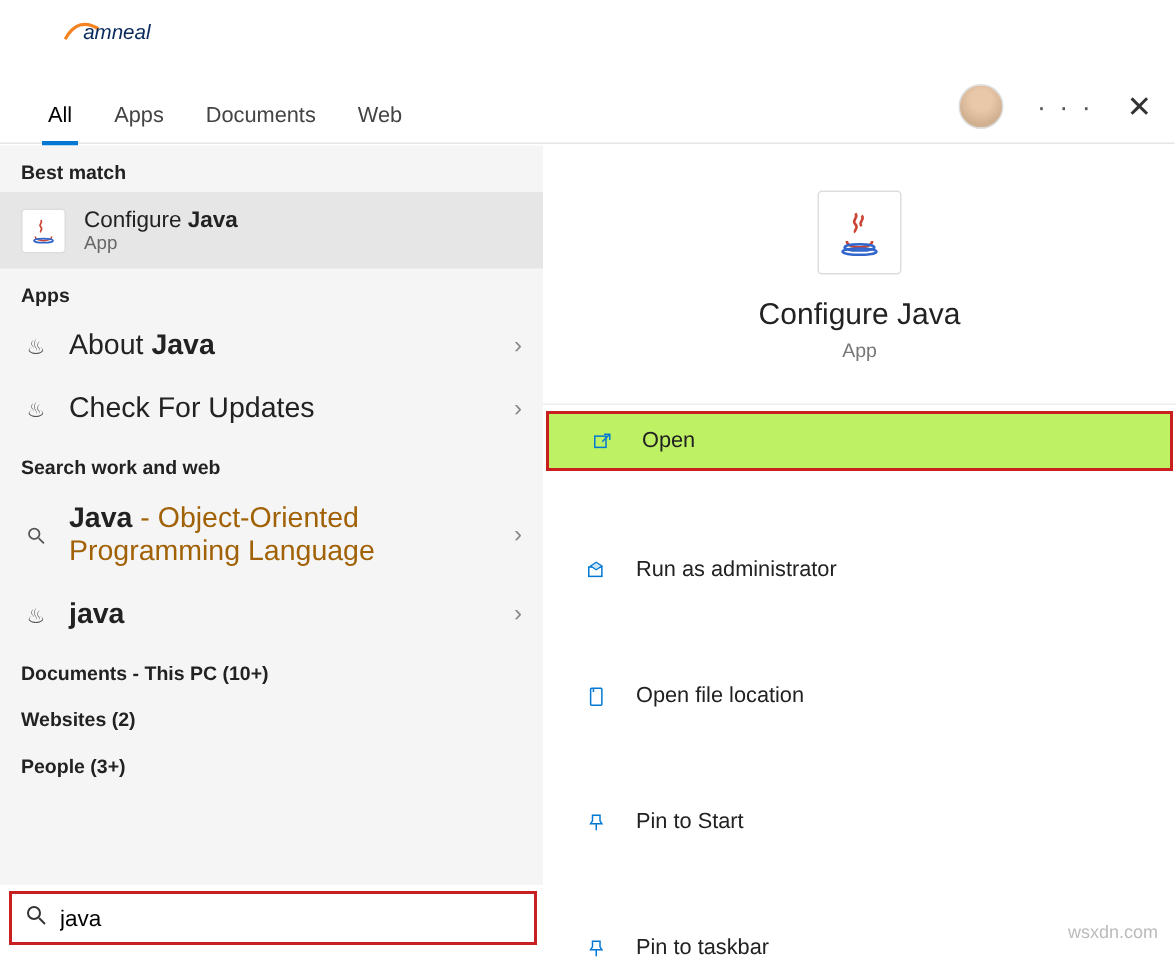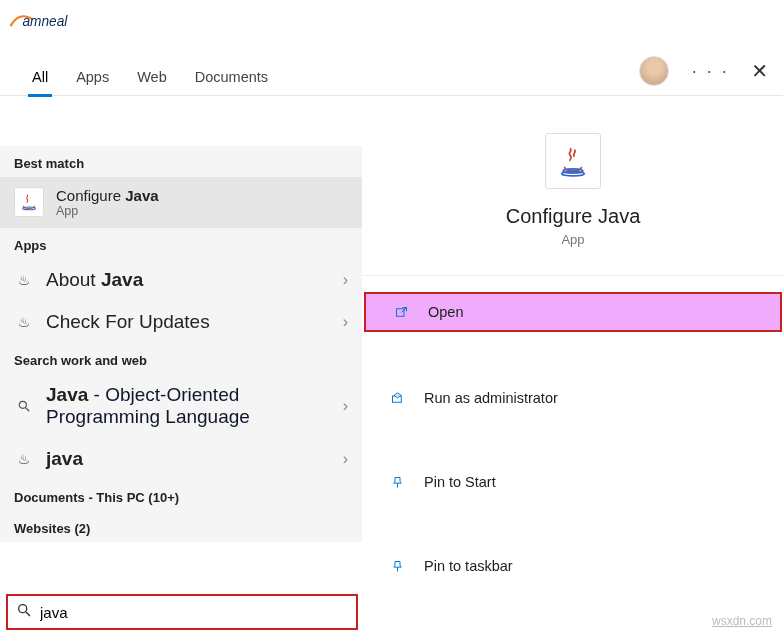--- a/index.html
+++ b/index.html
@@ -1,82 +1,82 @@
 <!DOCTYPE html>
 <html><head>
 <meta charset="utf-8">
 <style>
   * { margin: 0; padding: 0; box-sizing: border-box; font-family: "Segoe UI", Arial, sans-serif; }
   body { width: 784px; height: 640px; background: #fff; overflow: hidden; position: relative; }
 
-  .logo { position: absolute; top: 6px; left: 7px; height: 30px; display: flex; align-items: center; text-align: right; }
+  .logo { position: absolute; top: 6px; left: 40px; height: 30px; display: flex; align-items: center; text-align: right; }
   .logo svg { height: 24px; }
 
   .tabs { position: absolute; top: 58px; left: 0; right: 1px; height: 38px; display: flex; align-items: center; padding: 0 18px; border-bottom: 1px solid #e6e6e6; }
   .tab { padding: 0 14px; height: 38px; line-height: 38px; font-size: 14.5px; color: #444; cursor: pointer; position: relative; }
   .tab.active { color: #000; }
   .tab.active::after { content: ""; position: absolute; left: 10px; right: 10px; bottom: -1px; height: 3px; background: #0078d4; }
   .chev { display: inline-block; margin-left: 2px; font-size: 11px; color: #555; }
 
   .top-right { position: absolute; top: 56px; right: 16px; display: flex; align-items: center; gap: 22px; }
   .avatar { width: 30px; height: 30px; border-radius: 50%; background: radial-gradient(circle at 50% 35%, #e8c8a8 30%, #d0b090 70%); border: 1px solid #ddd; }
   .dots { font-size: 18px; color: #555; letter-spacing: 2px; cursor: pointer; }
   .closex { font-size: 20px; color: #333; cursor: pointer; font-weight: 300; }
 
-  .panels { position: absolute; top: 97px; bottom: 50px; left: 0; right: 0; display: flex; align-items: center; }
+  .panels { position: absolute; top: 97px; bottom: 50px; left: 0; right: 0; display: flex; }
   .left { width: 362px; background: #f5f5f5; overflow: hidden; }
   .right { flex: 1; background: #fff; }
 
   .section-label { padding: 10px 14px 6px; font-size: 13px; font-weight: 600; color: #222; }
   .best-match { background: #e6e6e6; display: flex; align-items: center; padding: 10px 14px; }
   .bm-icon { width: 30px; height: 30px; background: #fff; border: 1px solid #ddd; border-radius: 3px; display: flex; align-items: center; justify-content: center; margin-right: 12px; }
   .bm-text .title { font-size: 15px; color: #222; }
   .bm-text .title b { font-weight: 600; }
   .bm-text .sub { font-size: 12.5px; color: #666; }
 
   .row { display: flex; align-items: center; padding: 10px 14px; cursor: pointer; }
   .row .ic { width: 20px; display: flex; justify-content: center; color: #555; font-size: 14px; margin-right: 12px; }
   .row .txt { flex: 1; font-size: 19px; color: #222; }
-  .row .txt .dim { color: #0f172a; }
+  .row .txt .dim { color: #a16207; }
   .row .chevr { color: #888; font-size: 16px; }
 
   .right-inner { padding: 30px 18px 0; }
   .big-icon { width: 56px; height: 56px; border: 1px solid #ddd; border-radius: 3px; margin: 0 auto 16px; display: flex; align-items: center; justify-content: center; background: #fff; }
   .right-title { text-align: center; font-size: 20px; font-weight: 400; color: #222; }
   .right-sub { text-align: center; font-size: 13px; color: #777; margin-top: 4px; margin-bottom: 28px; }
 
   .actions { border-top: 1px solid #eee; }
   .action { display: flex; align-items: center; padding: 10px 24px; cursor: pointer; margin-top: 48px; }
   .action .aic { width: 22px; color: #0078d4; font-size: 15px; display: flex; justify-content: center; margin-right: 16px; }
   .action .alabel { font-size: 14.5px; color: #222; }
-  .action.highlight { background: #f0abfc; border: 2px solid #c82020; margin: 16px 2px; }
+  .action.highlight { background: #bef264; border: 2px solid #c82020; margin: 4px 2px; }
 
   .searchbar { position: absolute; left: 6px; bottom: 10px; width: 352px; height: 36px; border: 2px solid #c82020; background: #fff; display: flex; align-items: center; padding: 0 8px; }
   .searchbar .sic { color: #444; margin-right: 8px; }
   .searchbar input { border: none; outline: none; font-size: 15px; flex: 1; }
 
-  .water { position: absolute; right: 12px; bottom: 12px; font-size: 12px; color: #bbb; text-decoration: underline; }
+  .water { position: absolute; right: 12px; bottom: 12px; font-size: 12px; color: #bbb; }
 
   .java-cup { width: 22px; height: 22px; }
 </style>
 </head>
 <body>
 
 <div class="logo">
   <svg viewBox="0 0 120 28">
       <path d="M4 20 Q 14 2, 30 12" stroke="#f58220" stroke-width="2.5" fill="none"></path>
       <text x="18" y="20" font-size="16" font-style="italic" fill="#0a2a5c" font-family="serif">amneal</text>
     </svg>
 </div>
 
 <div class="tabs">
   <div class="tab active">All</div>
   <div class="tab">Apps</div>
+  <div class="tab">Documents</div>
   <div class="tab">Web</div>
-  <div class="tab">Documents</div>
 </div>
 
 <div class="top-right">
   <div class="avatar"></div>
   <div class="dots">· · ·</div>
   <div class="closex">✕</div>
 </div>
 
 <div class="panels">
 
@@ -121,20 +121,21 @@
     </div>
 
     <div class="row">
       <div class="ic">♨</div>
       <div class="txt"><b>java</b></div>
       <div class="chevr">›</div>
     </div>
 
     <div class="section-label">Documents - This PC (10+)</div>
     <div class="section-label">Websites (2)</div>
+    <div class="section-label">People (3+)</div>
   </div>
 
   <div class="right">
     <div class="right-inner">
       <div class="big-icon">
         <svg width="34" height="34" viewBox="0 0 24 24">
             <path d="M6 16c0 2 3 3 6 3s6-1 6-3" stroke="#c43" stroke-width="1.2" fill="none"></path>
             <path d="M10 3c2 2-2 3 0 5 2 2-1 3 0 4" stroke="#c43" stroke-width="1.2" fill="none"></path>
             <path d="M13 4c2 2-2 3 0 5" stroke="#c43" stroke-width="1.2" fill="none"></path>
             <ellipse cx="12" cy="19" rx="7" ry="1.5" fill="none" stroke="#36c" stroke-width="1.2"></ellipse>
@@ -159,20 +160,29 @@
             <svg width="15" height="15" viewBox="0 0 24 24">
               <rect x="4" y="8" width="14" height="10" stroke="#0078d4" stroke-width="1.6" fill="none"></rect>
               <path d="M12 3l6 4-6 4-6-4z" stroke="#0078d4" stroke-width="1.4" fill="#cce4f7"></path>
             </svg>
           </div>
         <div class="alabel">Run as administrator</div>
       </div>
       <div class="action">
         <div class="aic">
             <svg width="15" height="15" viewBox="0 0 24 24">
+              <rect x="6" y="3" width="12" height="18" rx="1" stroke="#0078d4" stroke-width="1.6" fill="none"></rect>
+              <line x1="9" y1="3" x2="9" y2="7" stroke="#0078d4" stroke-width="1.6"></line>
+            </svg>
+          </div>
+        <div class="alabel">Open file location</div>
+      </div>
+      <div class="action">
+        <div class="aic">
+            <svg width="15" height="15" viewBox="0 0 24 24">
               <path d="M8 4h8v6l2 3H6l2-3zM12 13v7" stroke="#0078d4" stroke-width="1.6" fill="none"></path>
             </svg>
           </div>
         <div class="alabel">Pin to Start</div>
       </div>
       <div class="action">
         <div class="aic">
             <svg width="15" height="15" viewBox="0 0 24 24">
               <path d="M8 4h8v6l2 3H6l2-3zM12 13v7" stroke="#0078d4" stroke-width="1.6" fill="none"></path>
             </svg>

